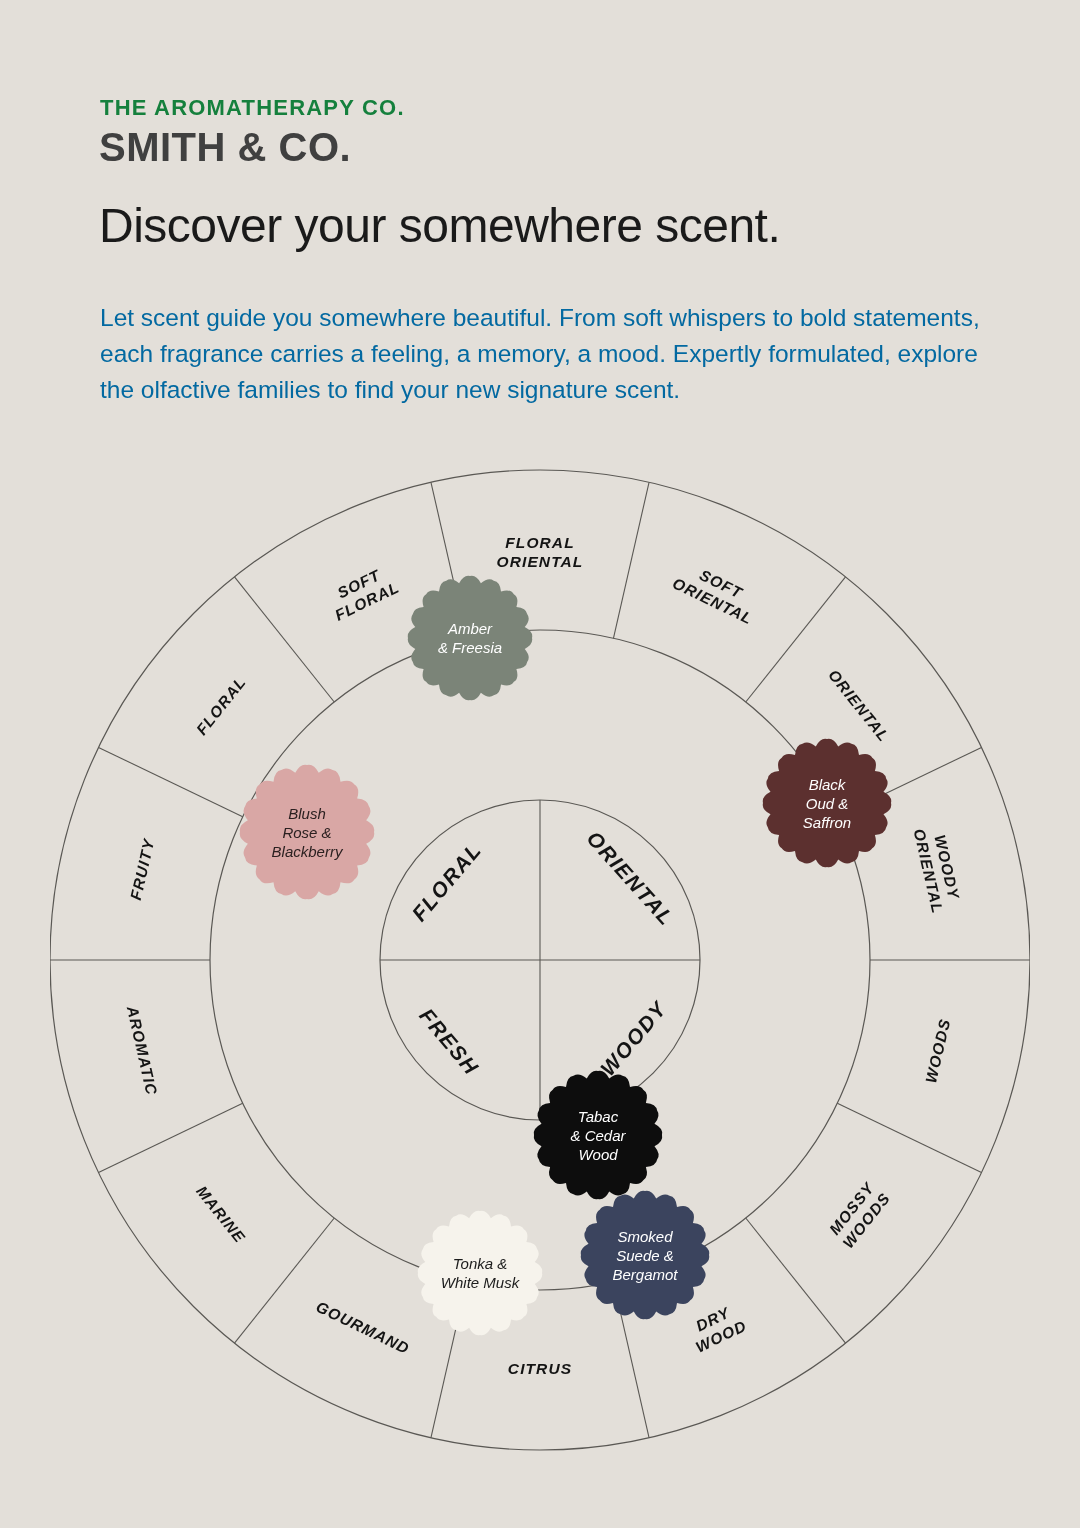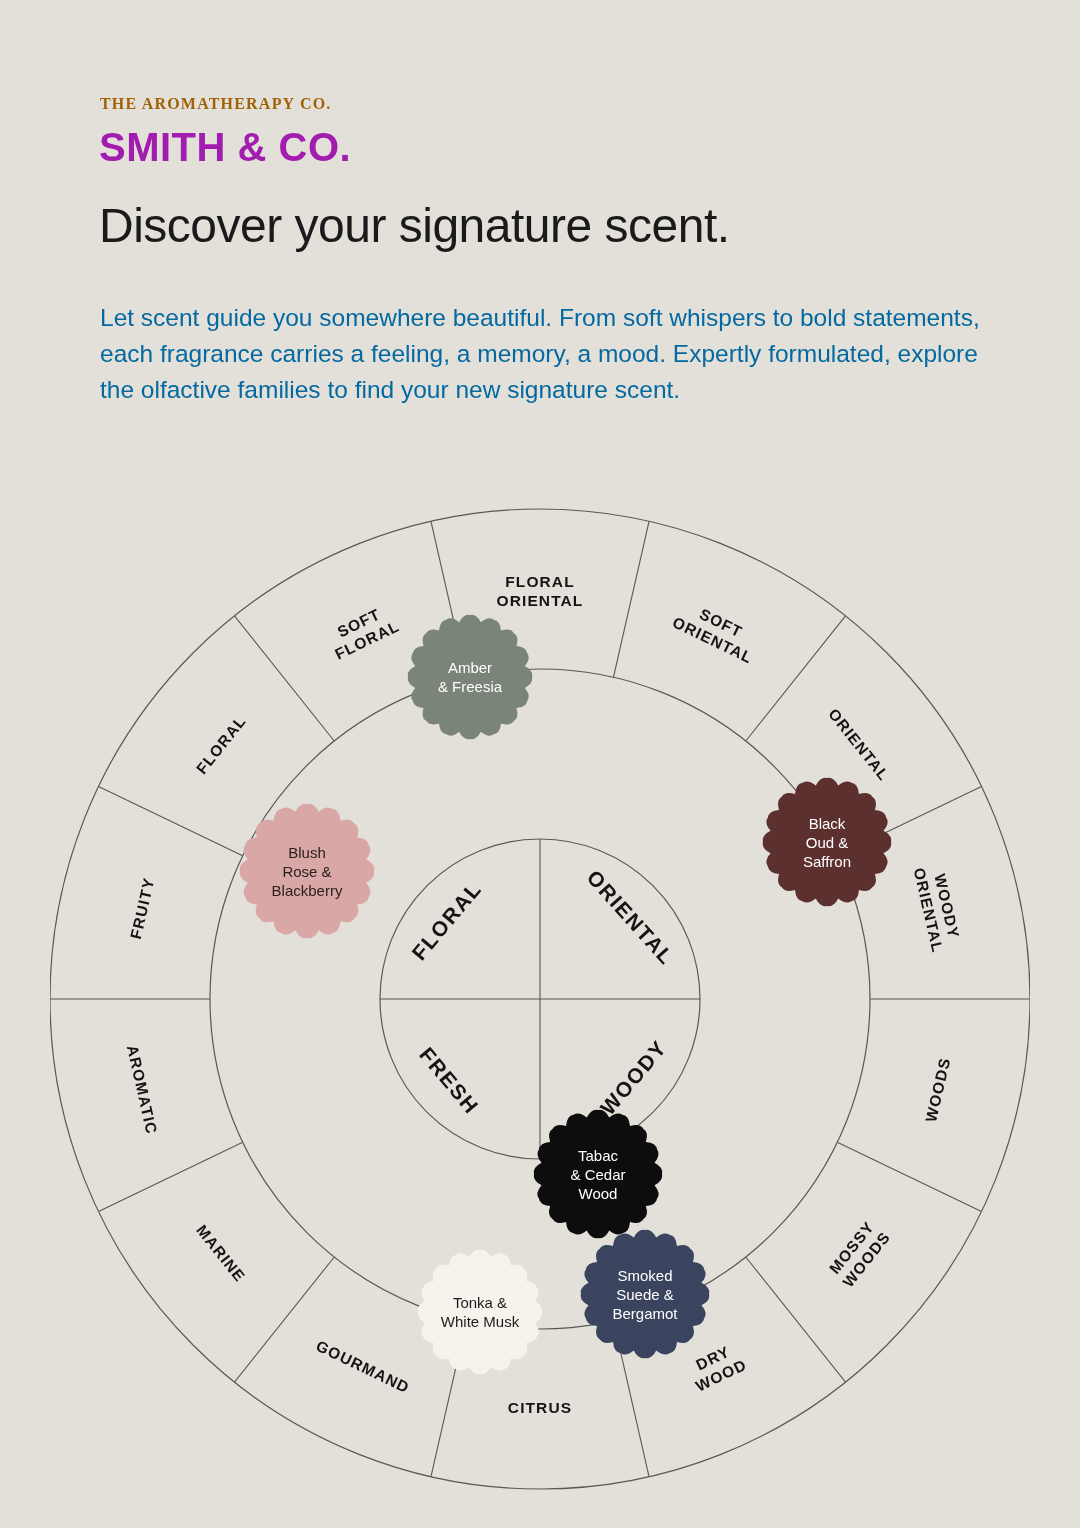--- a/index.html
+++ b/index.html
@@ -18,35 +18,35 @@
   .page {
     position: absolute;
     inset: 0;
     background: #e3dfd9;
   }
   
   .brand-top {
     position: absolute;
     left: 100px;
     top: 95px;
-    font-family: Liberation Serif, serif;
-    font-size: 16px;
+    font-family: Liberation Sans, sans-serif;
+    font-size: 22px;
     letter-spacing: 1.2px;
     font-weight: 700;
-    color: #a16207;
+    color: #15803d;
   }
   .brand-main {
     position: absolute;
     left: 99px;
     top: 125px;
     font-family: "Liberation Sans", sans-serif;
     font-size: 40px;
     font-weight: 700;
     letter-spacing: 0.5px;
-    color: #a21caf;
+    color: #404040;
   }
   .headline {
     position: absolute;
     left: 99px;
     top: 198px;
     font-size: 48px;
     font-weight: 400;
     letter-spacing: -0.5px;
     color: #1a1a1a;
   }
@@ -57,23 +57,24 @@
     width: 885px;
     font-size: 24.5px;
     line-height: 36px;
     color: #0369a1;
   }
 
   
   .wheel-wrap {
     position: absolute;
     left: 50px;
-    top: 499px;
+    top: 460px;
     width: 980px;
     height: 1000px;
+    font-style: italic;
   }
   svg { display: block; }
 
   .sector-line { stroke: #5a5854; stroke-width: 1.1; fill: none; }
   .ring { fill: none; stroke: #5a5854; stroke-width: 1.2; }
 
   .ring-label {
     font-family: "Liberation Sans", sans-serif;
     font-size: 15.5px;
     font-weight: 700;
@@ -93,21 +94,21 @@
     font-weight: 400;
   }
 </style>
 </head>
 <body>
 
 <div class="page">
 
   <div class="brand-top">THE AROMATHERAPY CO.</div>
   <div class="brand-main">SMITH &amp; CO.</div>
-  <div class="headline">Discover your signature scent.</div>
+  <div class="headline">Discover your somewhere scent.</div>
   <div class="intro">Let scent guide you somewhere beautiful. From soft whispers to bold statements, each fragrance carries a feeling, a memory, a mood. Expertly formulated, explore the olfactive families to find your new signature scent.</div>
 
   <div class="wheel-wrap">
     <svg id="wheel-svg" width="980" height="1000" viewBox="0 0 980 1000">
         <circle cx="490" cy="500" r="490" class="ring"></circle>
         <circle cx="490" cy="500" r="330" class="ring"></circle>
         <circle cx="490" cy="500" r="160" class="ring"></circle>
         <line x1="490" y1="500" x2="650" y2="500" class="sector-line"></line>
         <line x1="490" y1="500" x2="490" y2="660" class="sector-line"></line>
         <line x1="490" y1="500" x2="330" y2="500" class="sector-line"></line>

